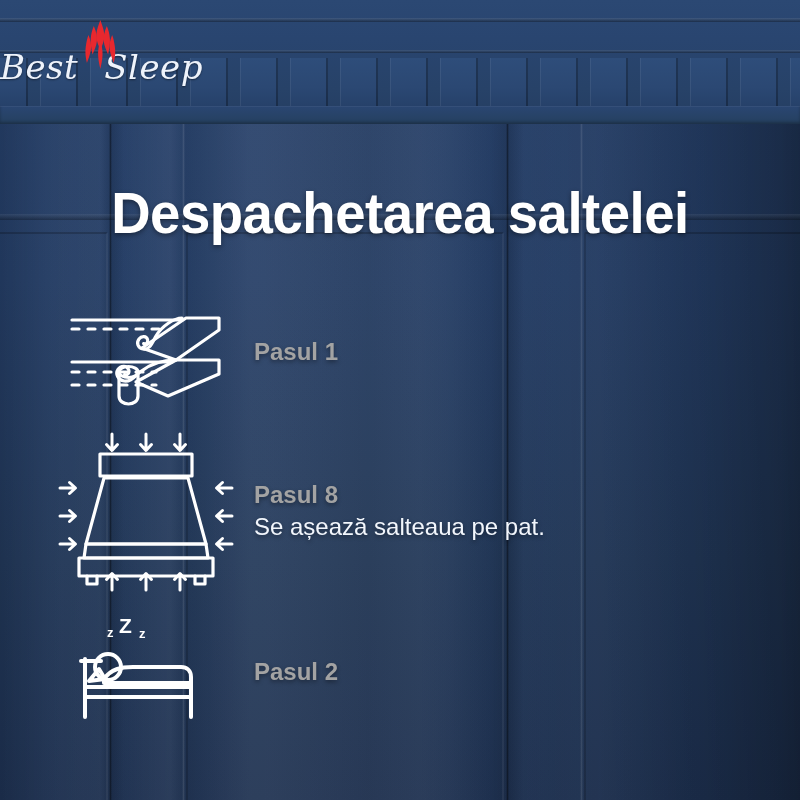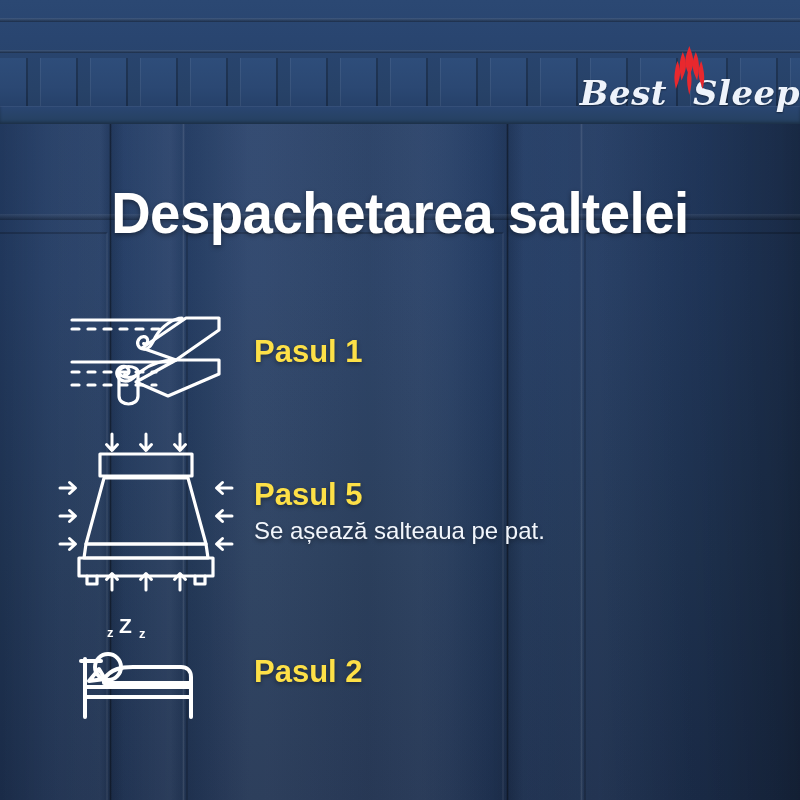--- a/index.html
+++ b/index.html
@@ -97,22 +97,22 @@
     position:absolute;
     border-top:2px solid rgba(0,0,0,.20);
     border-left:2px solid rgba(0,0,0,.16);
     border-right:2px solid rgba(255,255,255,.055);
     border-bottom:2px solid rgba(255,255,255,.045);
     border-radius:2px;
   }
 
   
   .logo{
-    position:absolute;left:0;right:0;top:44px;height:66px;
-    display:flex;align-items:flex-end;justify-content:flex-end;font-weight:bold;
+    position:absolute;left:0;right:0;top:18px;height:66px;
+    display:flex;align-items:flex-end;justify-content:flex-start;
   }
   .logo-inner{position:relative;display:flex;align-items:flex-end;}
   .logo-word{
     font-family:"DejaVu Serif", serif;
     font-style:italic;
     font-size:34px;
     color:#eef3fb;
     letter-spacing:.5px;
     text-shadow:0 1px 2px rgba(0,0,0,.45);
     line-height:1;
@@ -142,21 +142,21 @@
     display:flex;align-items:center;
     height:160px;
     padding-left:56px;
   }
   .step-icon{
     width:180px;flex:0 0 180px;
     display:flex;align-items:center;justify-content:center;
   }
   .step-text{padding-left:18px;}
   .step-title{
-    font-size:31px;font-weight:bold;color:#fde047;
+    font-size:24px;font-weight:bold;color:#a3a3a3;
     line-height:1.12;
     text-shadow:0 2px 4px rgba(0,0,0,.38);
   }
   .step-desc{
     font-size:24px;color:#f2f6fc;
     line-height:1.25;margin-top:4px;
     text-shadow:0 2px 4px rgba(0,0,0,.38);
   }
 
   svg{display:block;overflow:visible;}
@@ -285,21 +285,21 @@
               <path d="M0 112 L15 112 M9.5 106.5 L15.5 112 L9.5 117.5"></path>
 
               <path d="M172 56 L157 56 M162.5 50.5 L156.5 56 L162.5 61.5"></path>
               <path d="M172 84 L157 84 M162.5 78.5 L156.5 84 L162.5 89.5"></path>
               <path d="M172 112 L157 112 M162.5 106.5 L156.5 112 L162.5 117.5"></path>
             </g>
           </g>
         </svg>
       </div>
       <div class="step-text">
-        <div class="step-title">Pasul 5</div>
+        <div class="step-title">Pasul 8</div>
         <div class="step-desc">Se așează salteaua pe pat.</div>
       </div>
     </div>
 
     <div class="step">
       <div class="step-icon">
         <svg width="150" height="110" viewBox="0 0 150 110">
           <g fill="none" stroke="#ffffff" stroke-width="4" stroke-linecap="round" stroke-linejoin="round">
 
             <path d="M14 42 L14 100"></path>

